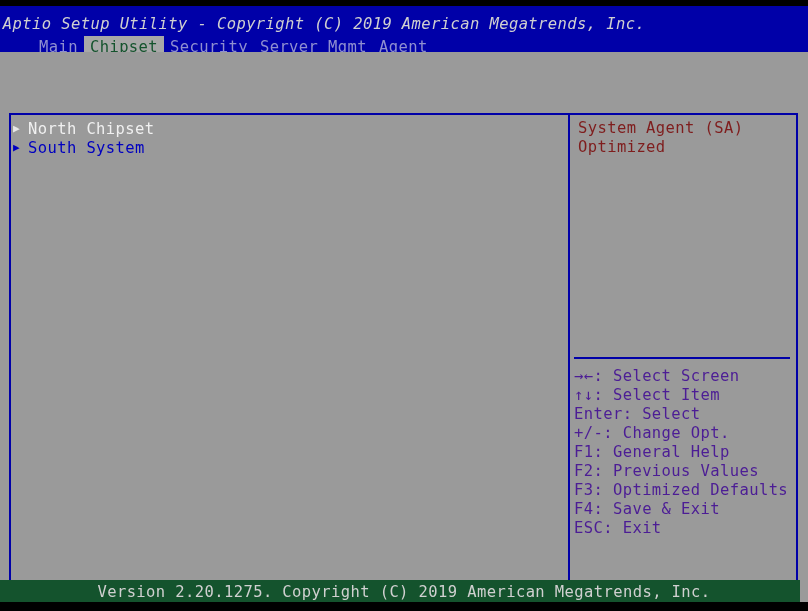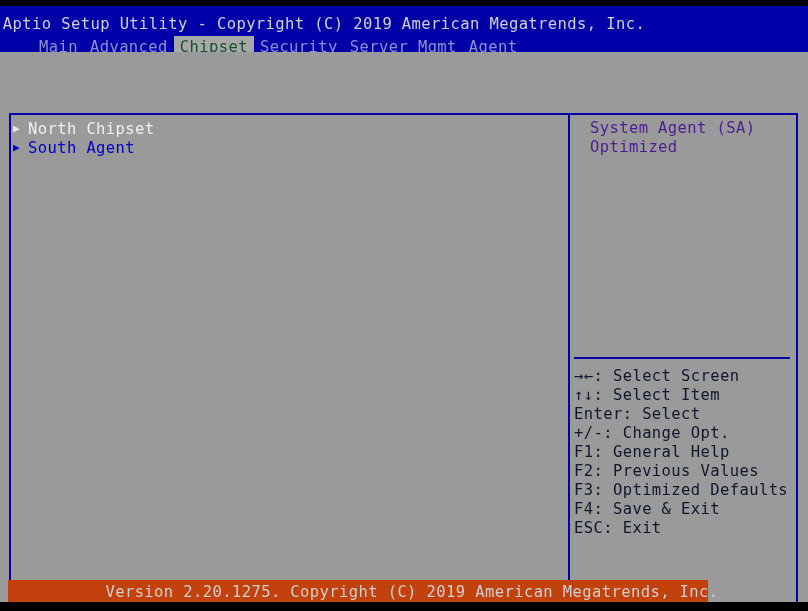--- a/index.html
+++ b/index.html
@@ -41,20 +41,21 @@
   }
   .header-title {
     position: absolute;
     left: 0; top: 9px;
     width: 648px;
     text-align: center;
     color: #d0d0d0;
     font-size: 15.5px;
     letter-spacing: 0.4px;
     white-space: pre;
+    font-style: italic;
   }
   .tabbar {
     position: absolute;
     left: 0; top: 30px;
     width: 808px; height: 22px;
     display: flex;
     align-items: center;
     padding-left: 33px;
     box-sizing: border-box;
   }
@@ -115,52 +116,52 @@
     display: inline-block;
   }
   .setting-row.selected { color: #f0f0f0; }
   .setting-row.selected .arrow { color: #e8e8e8; }
   .setting-row.normal { color: #0000c0; }
   .setting-row.normal .arrow { color: #0000c0; }
 
   
   .help-text {
     position: absolute;
-    left: 590px; top: 67px;
+    left: 578px; top: 67px;
     width: 218px;
-    color: #4c1d95;
+    color: #7f1d1d;
     font-size: 15.5px;
     line-height: 19px;
     white-space: pre;
     letter-spacing: 0.4px;
   }
   .help-rule {
     position: absolute;
     left: 574px; top: 305px;
     width: 216px; height: 2px;
     background: #0000a8;
   }
   .legend {
     position: absolute;
     left: 574px; top: 315px;
     width: 218px;
-    color: #0f172a;
+    color: #4c1d95;
     font-size: 15.5px;
     line-height: 19px;
     white-space: pre;
     letter-spacing: 0.4px;
   }
   .legend-row { height: 19px; }
 
   
   .footer {
     position: absolute;
-    left: 8px; top: 580px;
-    width: 700px; height: 22px;
-    background: #c2410c;
+    left: 0; top: 580px;
+    width: 800px; height: 22px;
+    background: #14532d;
   }
   .footer-text {
     position: absolute;
     left: 0; top: 3px;
     width: 808px;
     text-align: center;
     color: #d0d0d0;
     font-size: 15.5px;
     white-space: pre;
     letter-spacing: 0.4px;
@@ -170,35 +171,34 @@
 <body>
 
 <div id="screen">
 
   <div class="bezel-top"></div>
 
   <div class="header">
     <div class="header-title">Aptio Setup Utility - Copyright (C) 2019 American Megatrends, Inc.</div>
     <div class="tabbar" id="tabbar">
         <div class="tab">Main</div>
-        <div class="tab">Advanced</div>
         <div class="tab selected">Chipset</div>
         <div class="tab">Security</div>
         <div class="tab">Server Mgmt</div>
         <div class="tab">Agent</div>
       </div>
   </div>
 
   <div class="body-area">
     <div class="content-panel"></div>
     <div class="panel-divider"></div>
 
     <div class="settings-list" id="settings-list">
         <div class="setting-row selected"><span class="arrow">▶</span><span>North Chipset</span></div>
-        <div class="setting-row normal"><span class="arrow">▶</span><span>South Agent</span></div>
+        <div class="setting-row normal"><span class="arrow">▶</span><span>South System</span></div>
       </div>
 
     <div class="help-text" id="help-text"><div>System Agent (SA)</div><div>Optimized</div></div>
     <div class="help-rule"></div>
     <div class="legend" id="legend"><div class="legend-row"><span>→←</span><span>: Select Screen</span></div><div class="legend-row"><span>↑↓</span><span>: Select Item</span></div><div class="legend-row"><span>Enter</span><span>: Select</span></div><div class="legend-row"><span>+/-</span><span>: Change Opt.</span></div><div class="legend-row"><span>F1</span><span>: General Help</span></div><div class="legend-row"><span>F2</span><span>: Previous Values</span></div><div class="legend-row"><span>F3</span><span>: Optimized Defaults</span></div><div class="legend-row"><span>F4</span><span>: Save &amp; Exit</span></div><div class="legend-row"><span>ESC</span><span>: Exit</span></div></div>
   </div>
 
   <div class="footer">
     <div class="footer-text">Version 2.20.1275. Copyright (C) 2019 American Megatrends, Inc.</div>
   </div>

